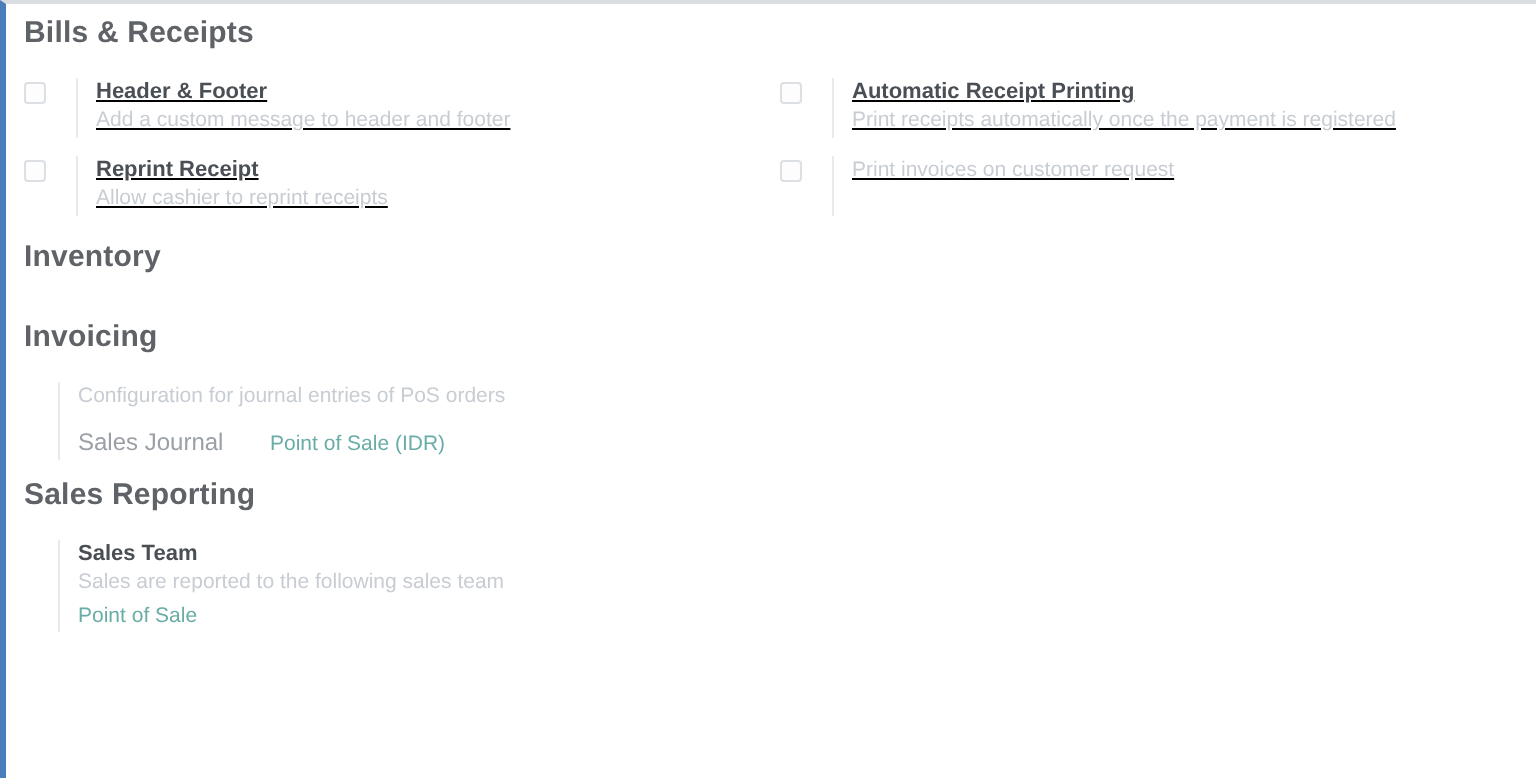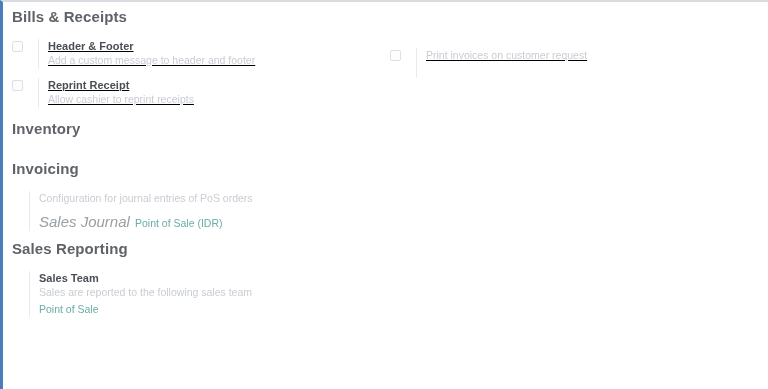--- a/index.html
+++ b/index.html
@@ -121,27 +121,26 @@
     white-space: nowrap;
     display: inline-block;
   }
 
   
   .field-row {
     display: flex;
     align-items: baseline;
   }
   .field-label {
-    font-size: 15px;
+    font-size: 12px;
     color: #9aa0a6;
     width: 96px;
     flex: 0 0 96px;
     line-height: 15px;
     white-space: nowrap;
-    font-style: italic;
   }
 
   .sp-1 { height: 6px; }
   .sp-2 { height: 9px; }
   .sp-3 { height: 12px; }
   .sp-4 { height: 14px; }
 </style>
 </head>
 <body>
 
@@ -176,20 +175,29 @@
           <div class="setting-body">
             <div class="setting-label">Reprint Receipt</div>
             <div class="setting-desc">Allow cashier to reprint receipts</div>
           </div>
         </div>
 
       </div>
 
       <div class="col">
 
+        <div class="setting">
+          <div class="cb-cell">
+            <span class="checkbox"></span>
+          </div>
+          <div class="setting-body">
+            <div class="setting-label">Automatic Receipt Printing</div>
+            <div class="setting-desc">Print receipts automatically once the payment is registered</div>
+          </div>
+        </div>
 
         <div class="sp-2"></div>
 
         <div class="setting">
           <div class="cb-cell">
             <span class="checkbox"></span>
           </div>
           <div class="setting-body">
             <div class="setting-desc">Print invoices on customer request</div>
           </div>

